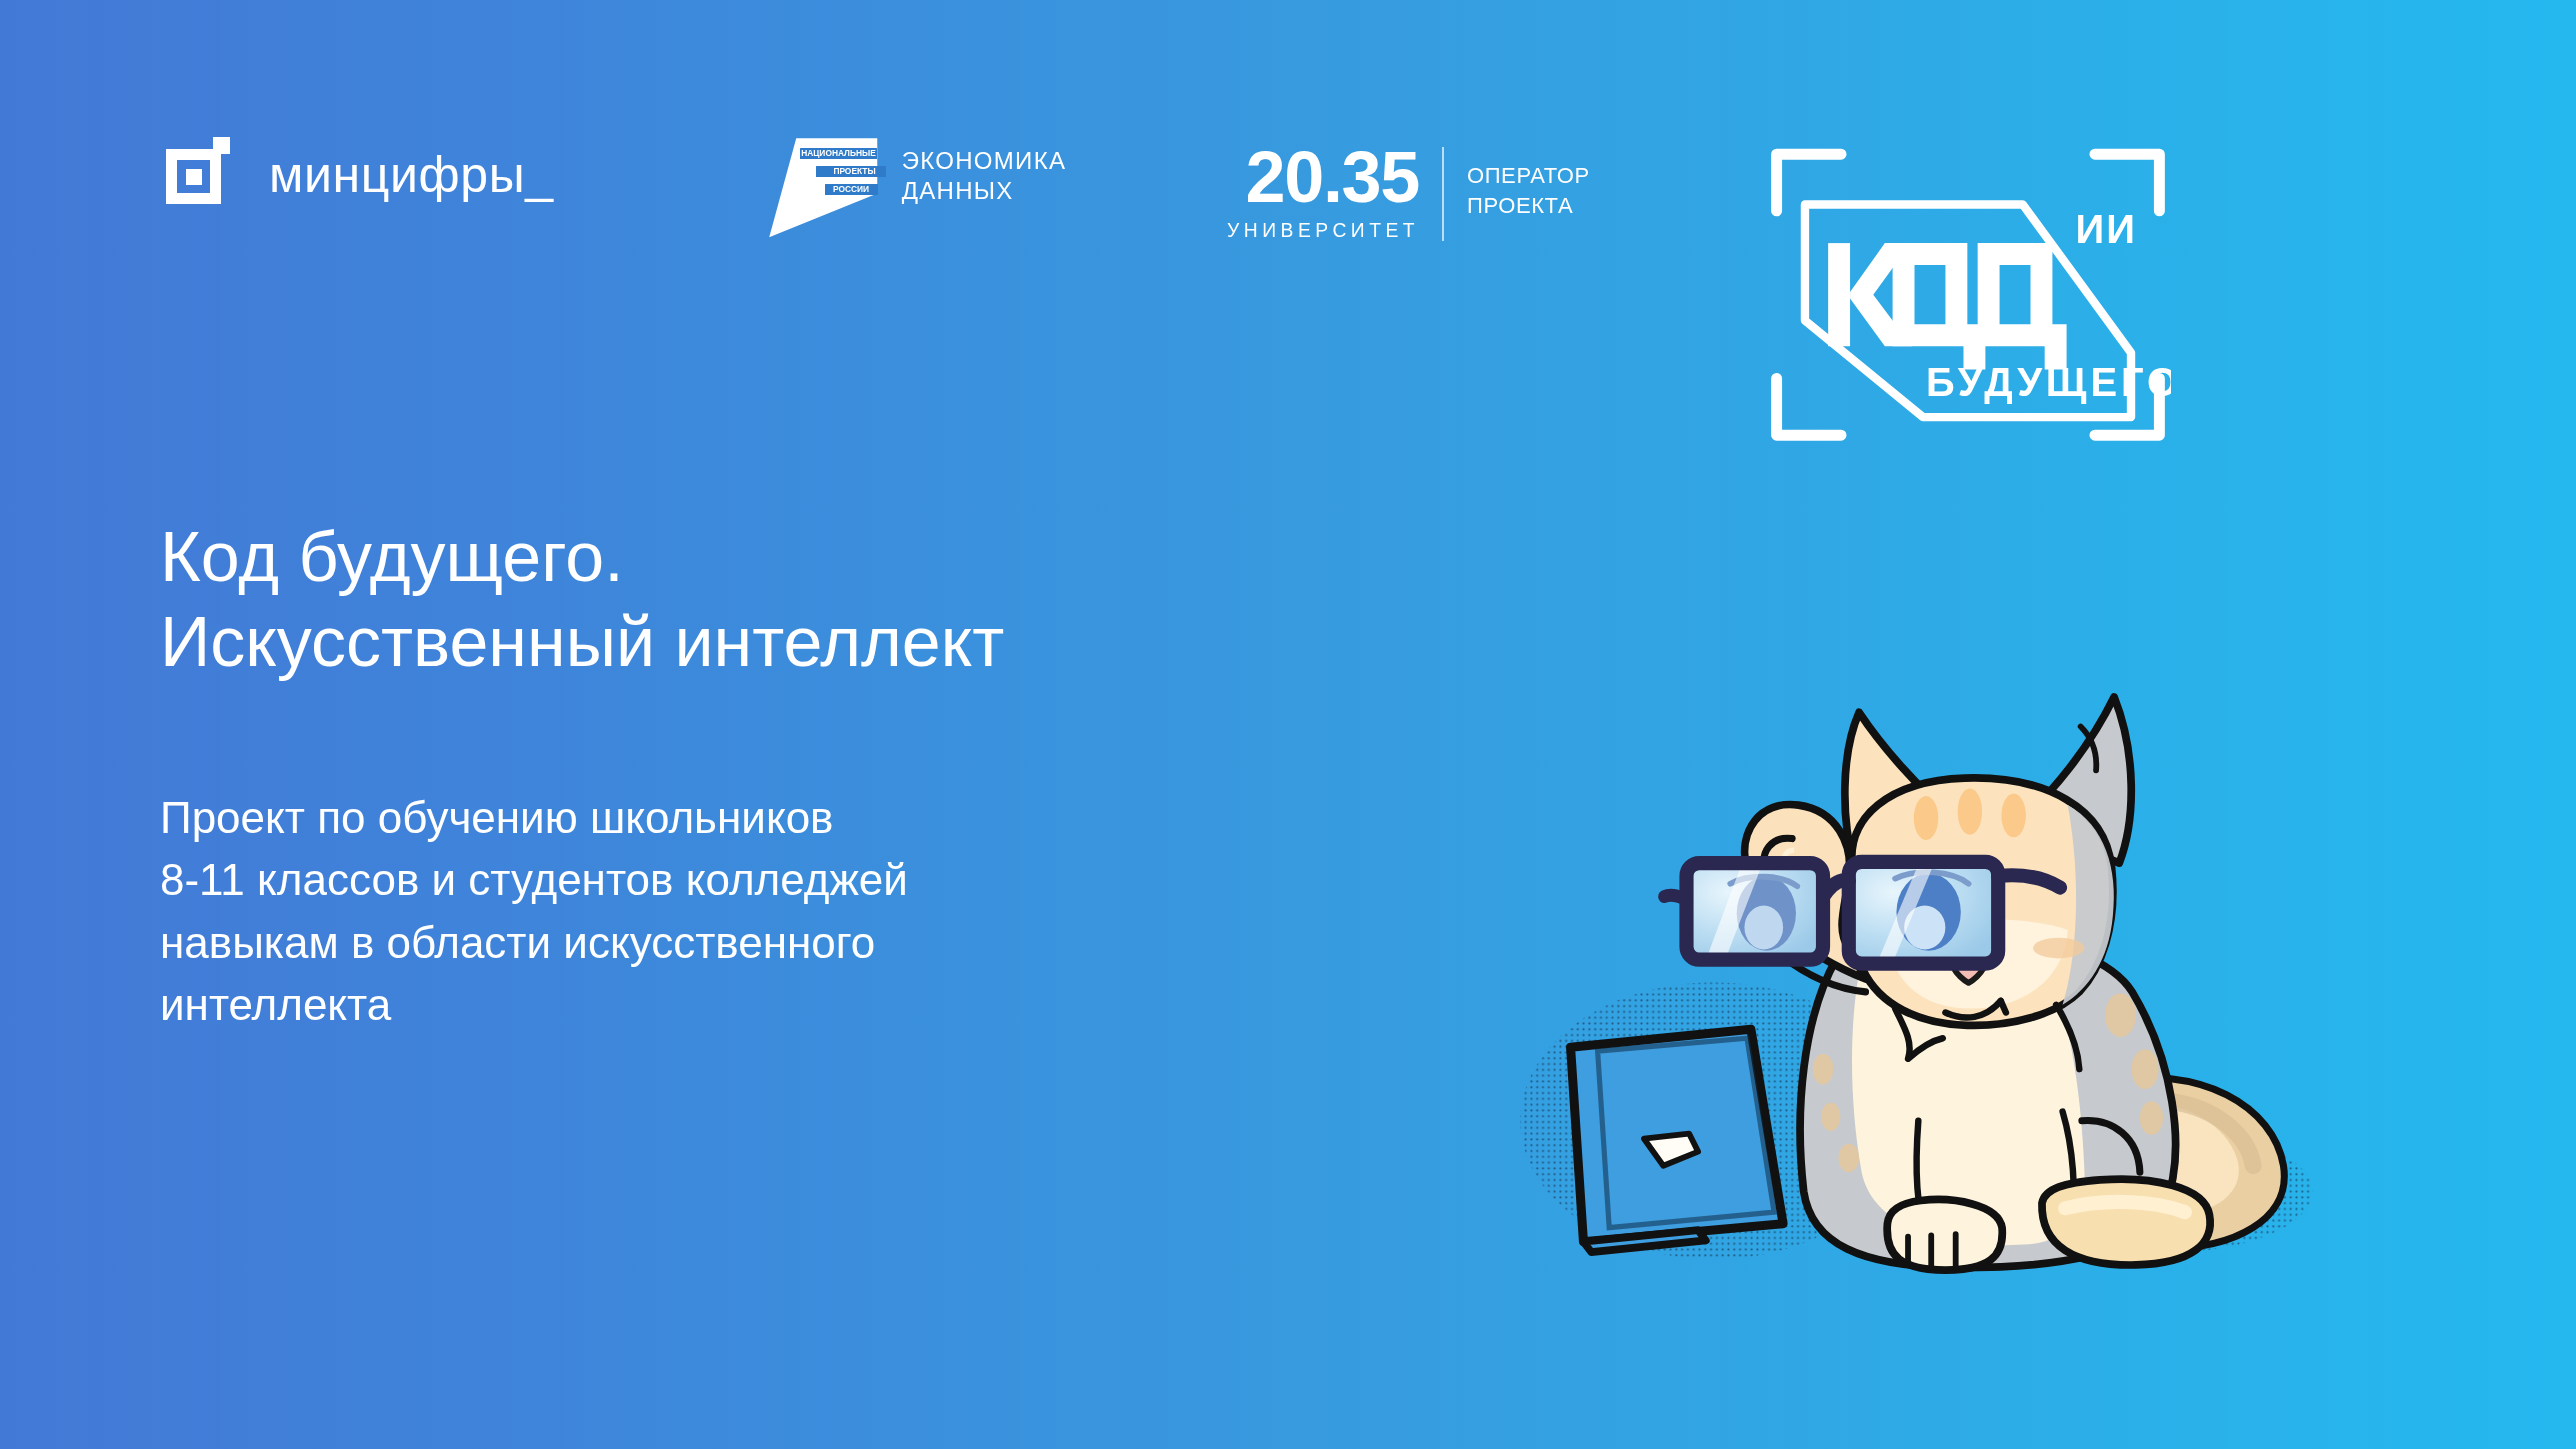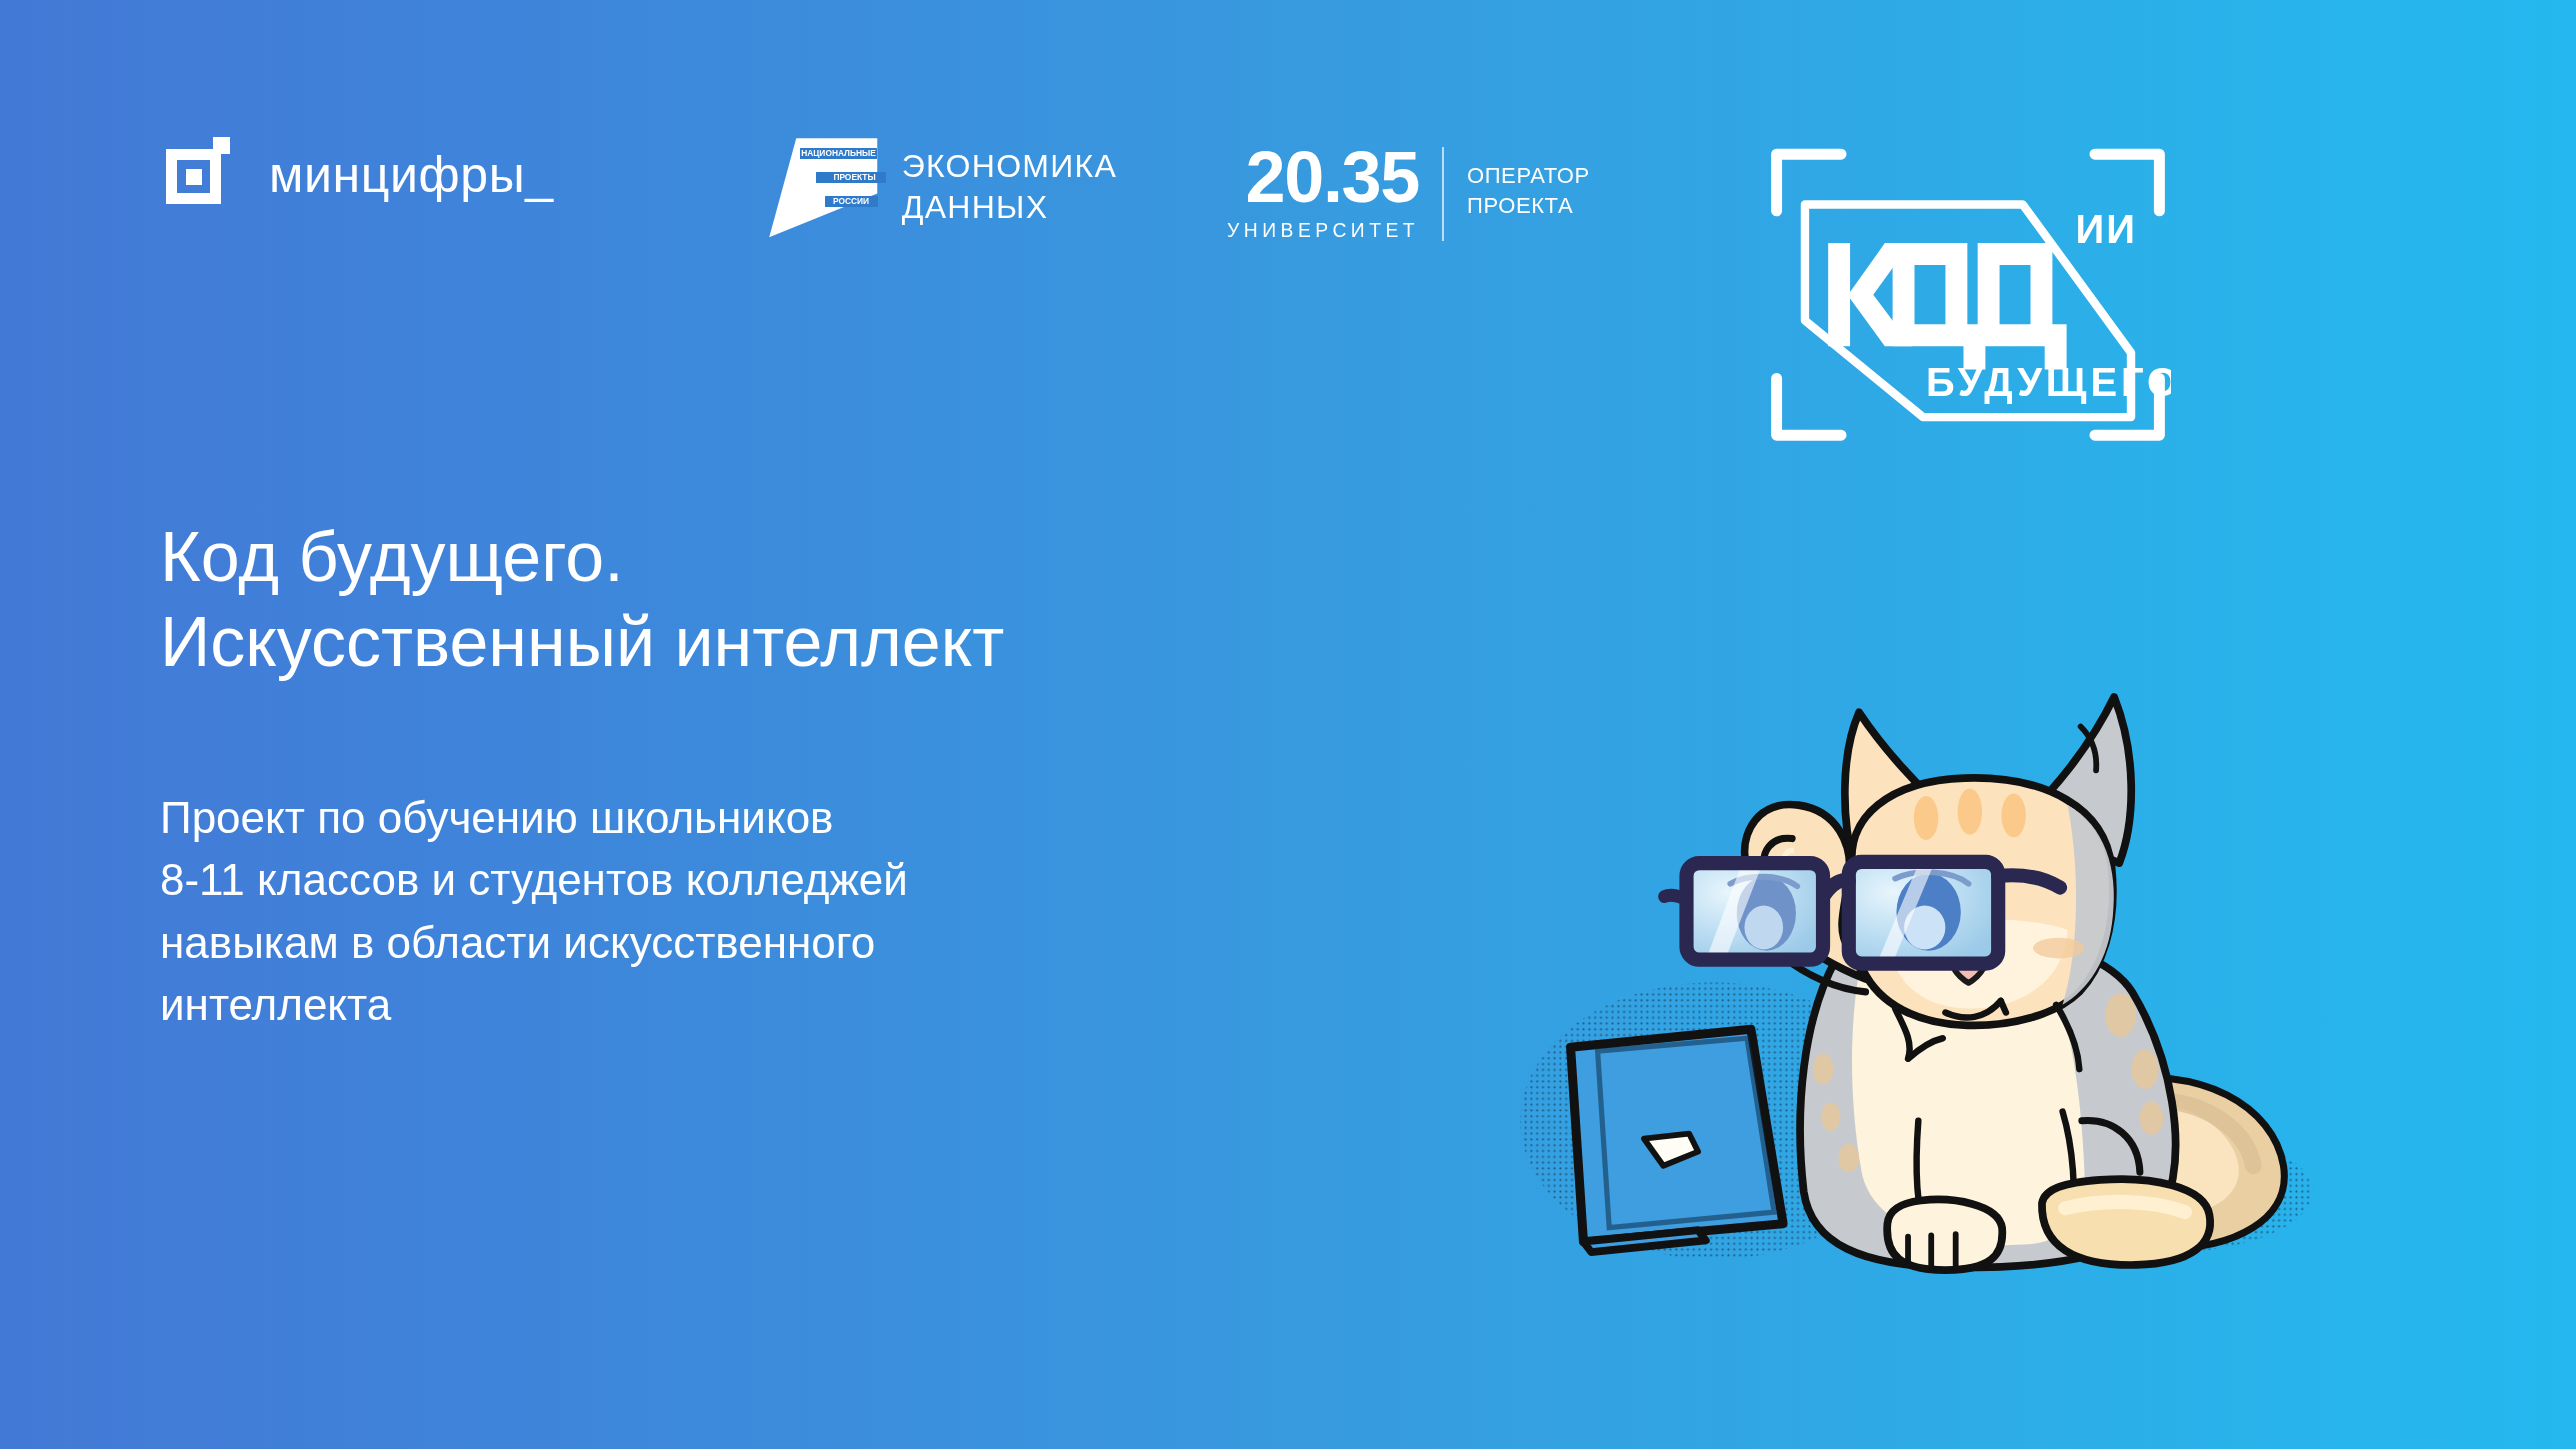--- a/index.html
+++ b/index.html
@@ -22,30 +22,30 @@
   .mc-mark{position:relative;width:75px;height:75px;}
   .mc-outer{position:absolute;left:0;top:11.6px;width:55px;height:55px;border:11px solid #fff;box-sizing:border-box;}
   .mc-inner{position:absolute;left:20px;top:32px;width:15.5px;height:15.5px;background:#fff;}
   .mc-dot{position:absolute;left:47px;top:0px;width:17.4px;height:17.4px;background:#fff;}
   .mc-word{color:#fff;font-size:50px;letter-spacing:0.6px;font-weight:400;line-height:1;white-space:nowrap;}
 
   
   .npr{position:absolute;left:766px;top:129px;display:flex;align-items:flex-start;gap:16.7px;}
   .npr-flag{position:relative;width:119px;height:113px;}
   .npr-flag svg{display:block;}
-  .npr-flag .lines{position:absolute;left:34px;top:19.3px;display:flex;flex-direction:column;gap:13px;}
+  .npr-flag .lines{position:absolute;left:34px;top:19.3px;display:flex;flex-direction:column;gap:7px;}
   .npr-flag .lines span{
     display:block;background:#2F7BC9;height:11px;border-radius:0.6px;
     font-size:8.4px;color:#fff;line-height:11px;text-align:center;
     font-weight:700;letter-spacing:0px;overflow:hidden;white-space:nowrap;
   }
   .npr-flag .l1{width:77px;}
   .npr-flag .l2{width:62px;margin-left:15.5px;padding-left:8px;}
   .npr-flag .l3{width:53px;margin-left:24.5px;}
-  .npr-text{color:#fff;font-size:32px;line-height:1.28;letter-spacing:1.3px;font-weight:400;padding-top:16.7px;white-space:nowrap;}
+  .npr-text{color:#fff;font-size:24px;line-height:1.28;letter-spacing:1.3px;font-weight:400;padding-top:16.7px;white-space:nowrap;}
 
   
   .u2035{position:absolute;left:1227px;top:143px;display:flex;align-items:stretch;gap:23px;}
   .u2035-left{display:flex;flex-direction:column;}
   .u2035-num{color:#fff;font-size:72px;font-weight:700;line-height:0.95;letter-spacing:-1.3px;white-space:nowrap;text-align:right;}
   .u2035-sub{color:#fff;font-size:19.3px;letter-spacing:4.5px;font-weight:400;margin-top:9px;white-space:nowrap;}
   .u2035-div{width:1.9px;background:rgba(255,255,255,.65);margin:3.9px 0 1.3px 0;}
   .u2035-right{color:#fff;font-size:22px;line-height:1.35;letter-spacing:0.6px;font-weight:400;padding-top:18px;white-space:nowrap;}
 
   

